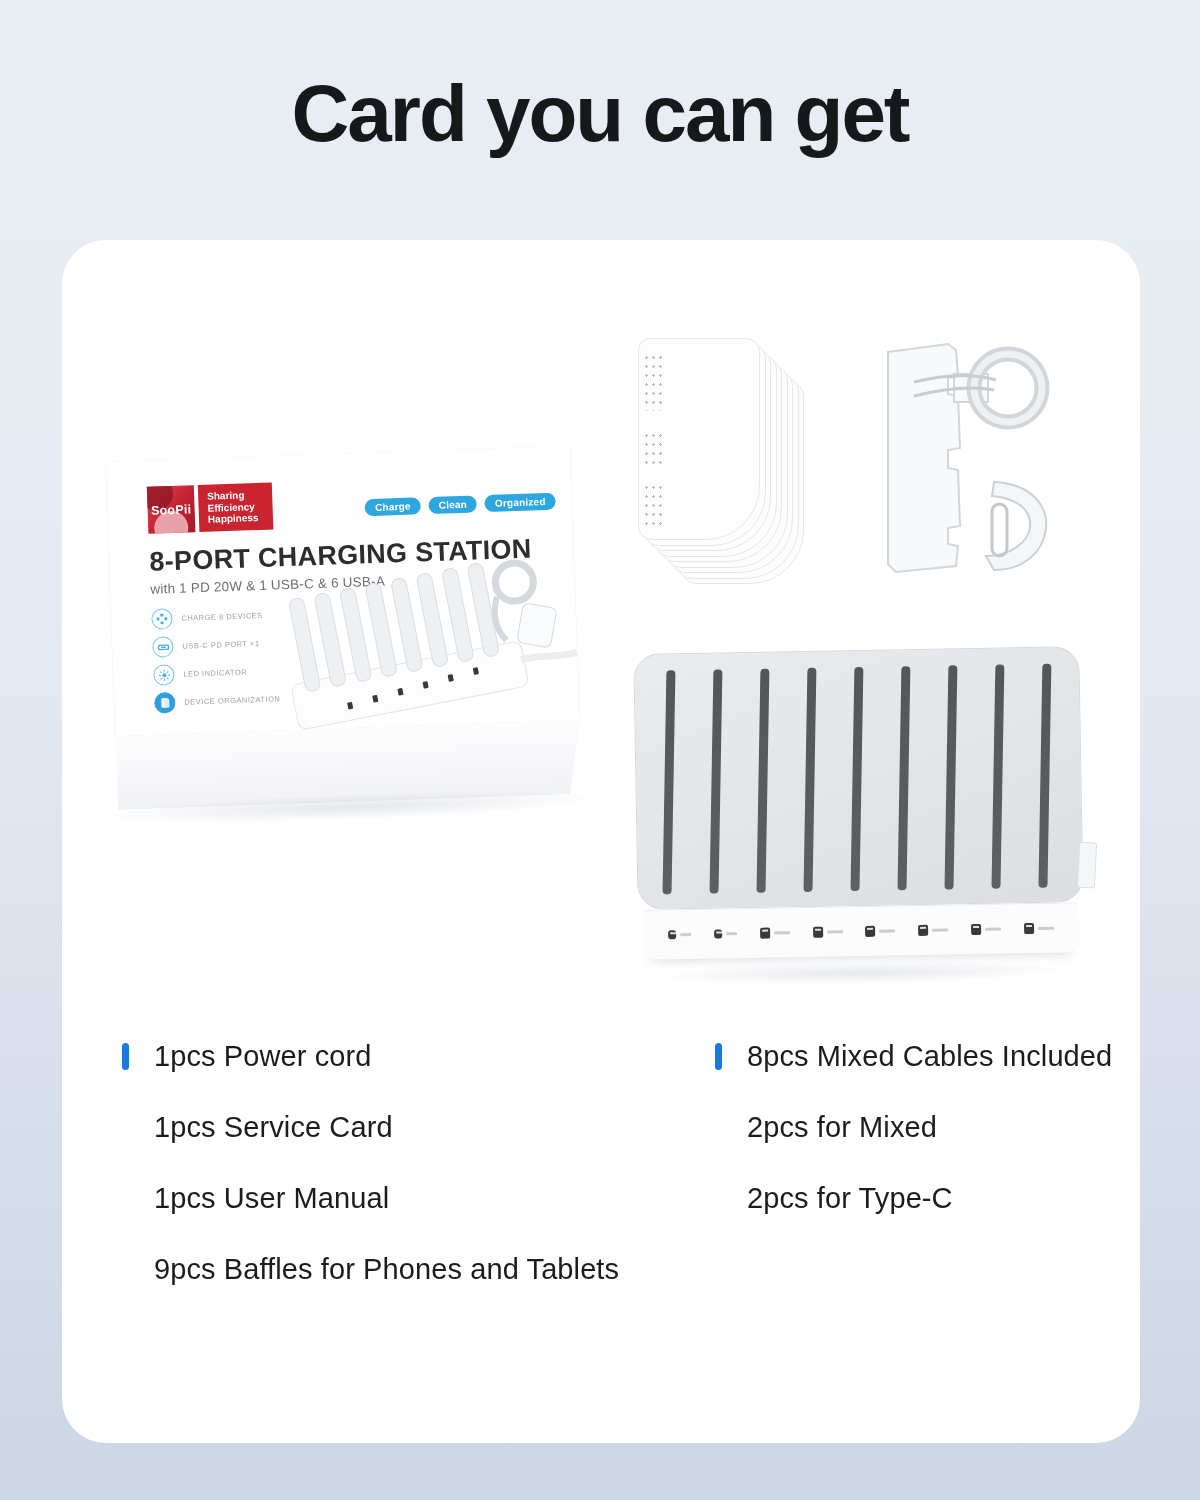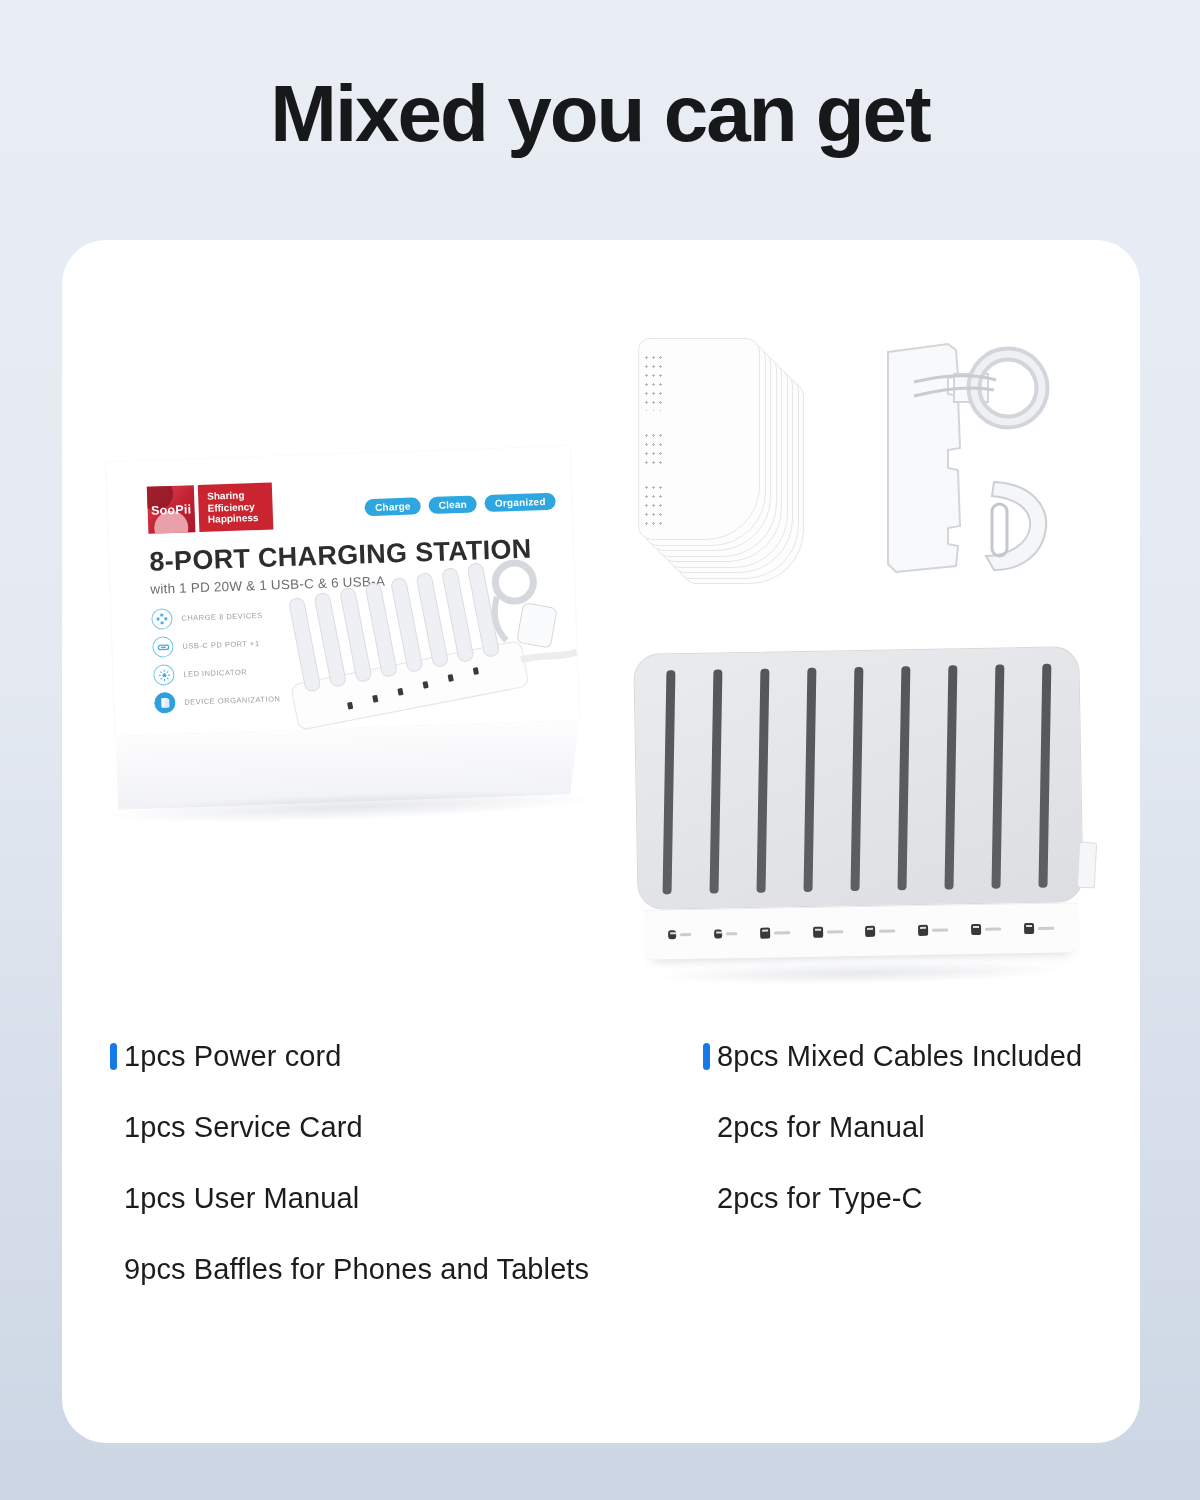--- a/index.html
+++ b/index.html
@@ -81,29 +81,29 @@
   .port.small .tx{width:11px;}
   .st-tab{position:absolute;right:-9px;top:196px;width:16px;height:44px;background:#f5f6f8;
     border:1px solid #dcdee1;border-radius:3px;transform:rotate(4deg);}
   .st-shadow{position:absolute;left:14px;bottom:-14px;width:420px;height:22px;
     background:radial-gradient(ellipse at center,rgba(90,100,125,.15),rgba(90,100,125,0) 70%);}
 
   
   .list{position:absolute;display:flex;flex-direction:column;gap:39px;}
   .list.left{left:48px;top:800px;}
   .list.right{left:641px;top:800px;}
-  .li{display:flex;align-items:center;gap:7px;height:32px;}
+  .li{display:flex;align-items:center;gap:25px;height:32px;margin-left:12px;}
   .marker{width:7px;height:27px;border-radius:4px;background:#1779e8;flex:0 0 auto;visibility:hidden;}
   .li.first .marker{visibility:visible;}
   .li .txt{font-size:29px;color:#1b1c1e;letter-spacing:.1px;white-space:nowrap;}
 </style>
 </head>
 <body>
 
-<h1 class="page-title">Mixed you can get</h1>
+<h1 class="page-title">Card you can get</h1>
 
 <div class="card">
 
   <div class="box-wrap">
     <div class="box-front">
       <div class="logo-red">
         <span class="logo-brand">SooPii</span>
       </div>
       <div class="logo-tagline">
         <span>Sharing</span>
@@ -298,21 +298,21 @@
     </div>
   </div>
 
   <div class="list right">
     <div class="li first">
       <span class="marker"></span>
       <span class="txt">8pcs Mixed Cables Included</span>
     </div>
     <div class="li">
       <span class="marker"></span>
-      <span class="txt">2pcs for Manual</span>
+      <span class="txt">2pcs for Mixed</span>
     </div>
     <div class="li">
       <span class="marker"></span>
       <span class="txt">2pcs for Type-C</span>
     </div>
   </div>
 
 </div>
 
 </body></html>

